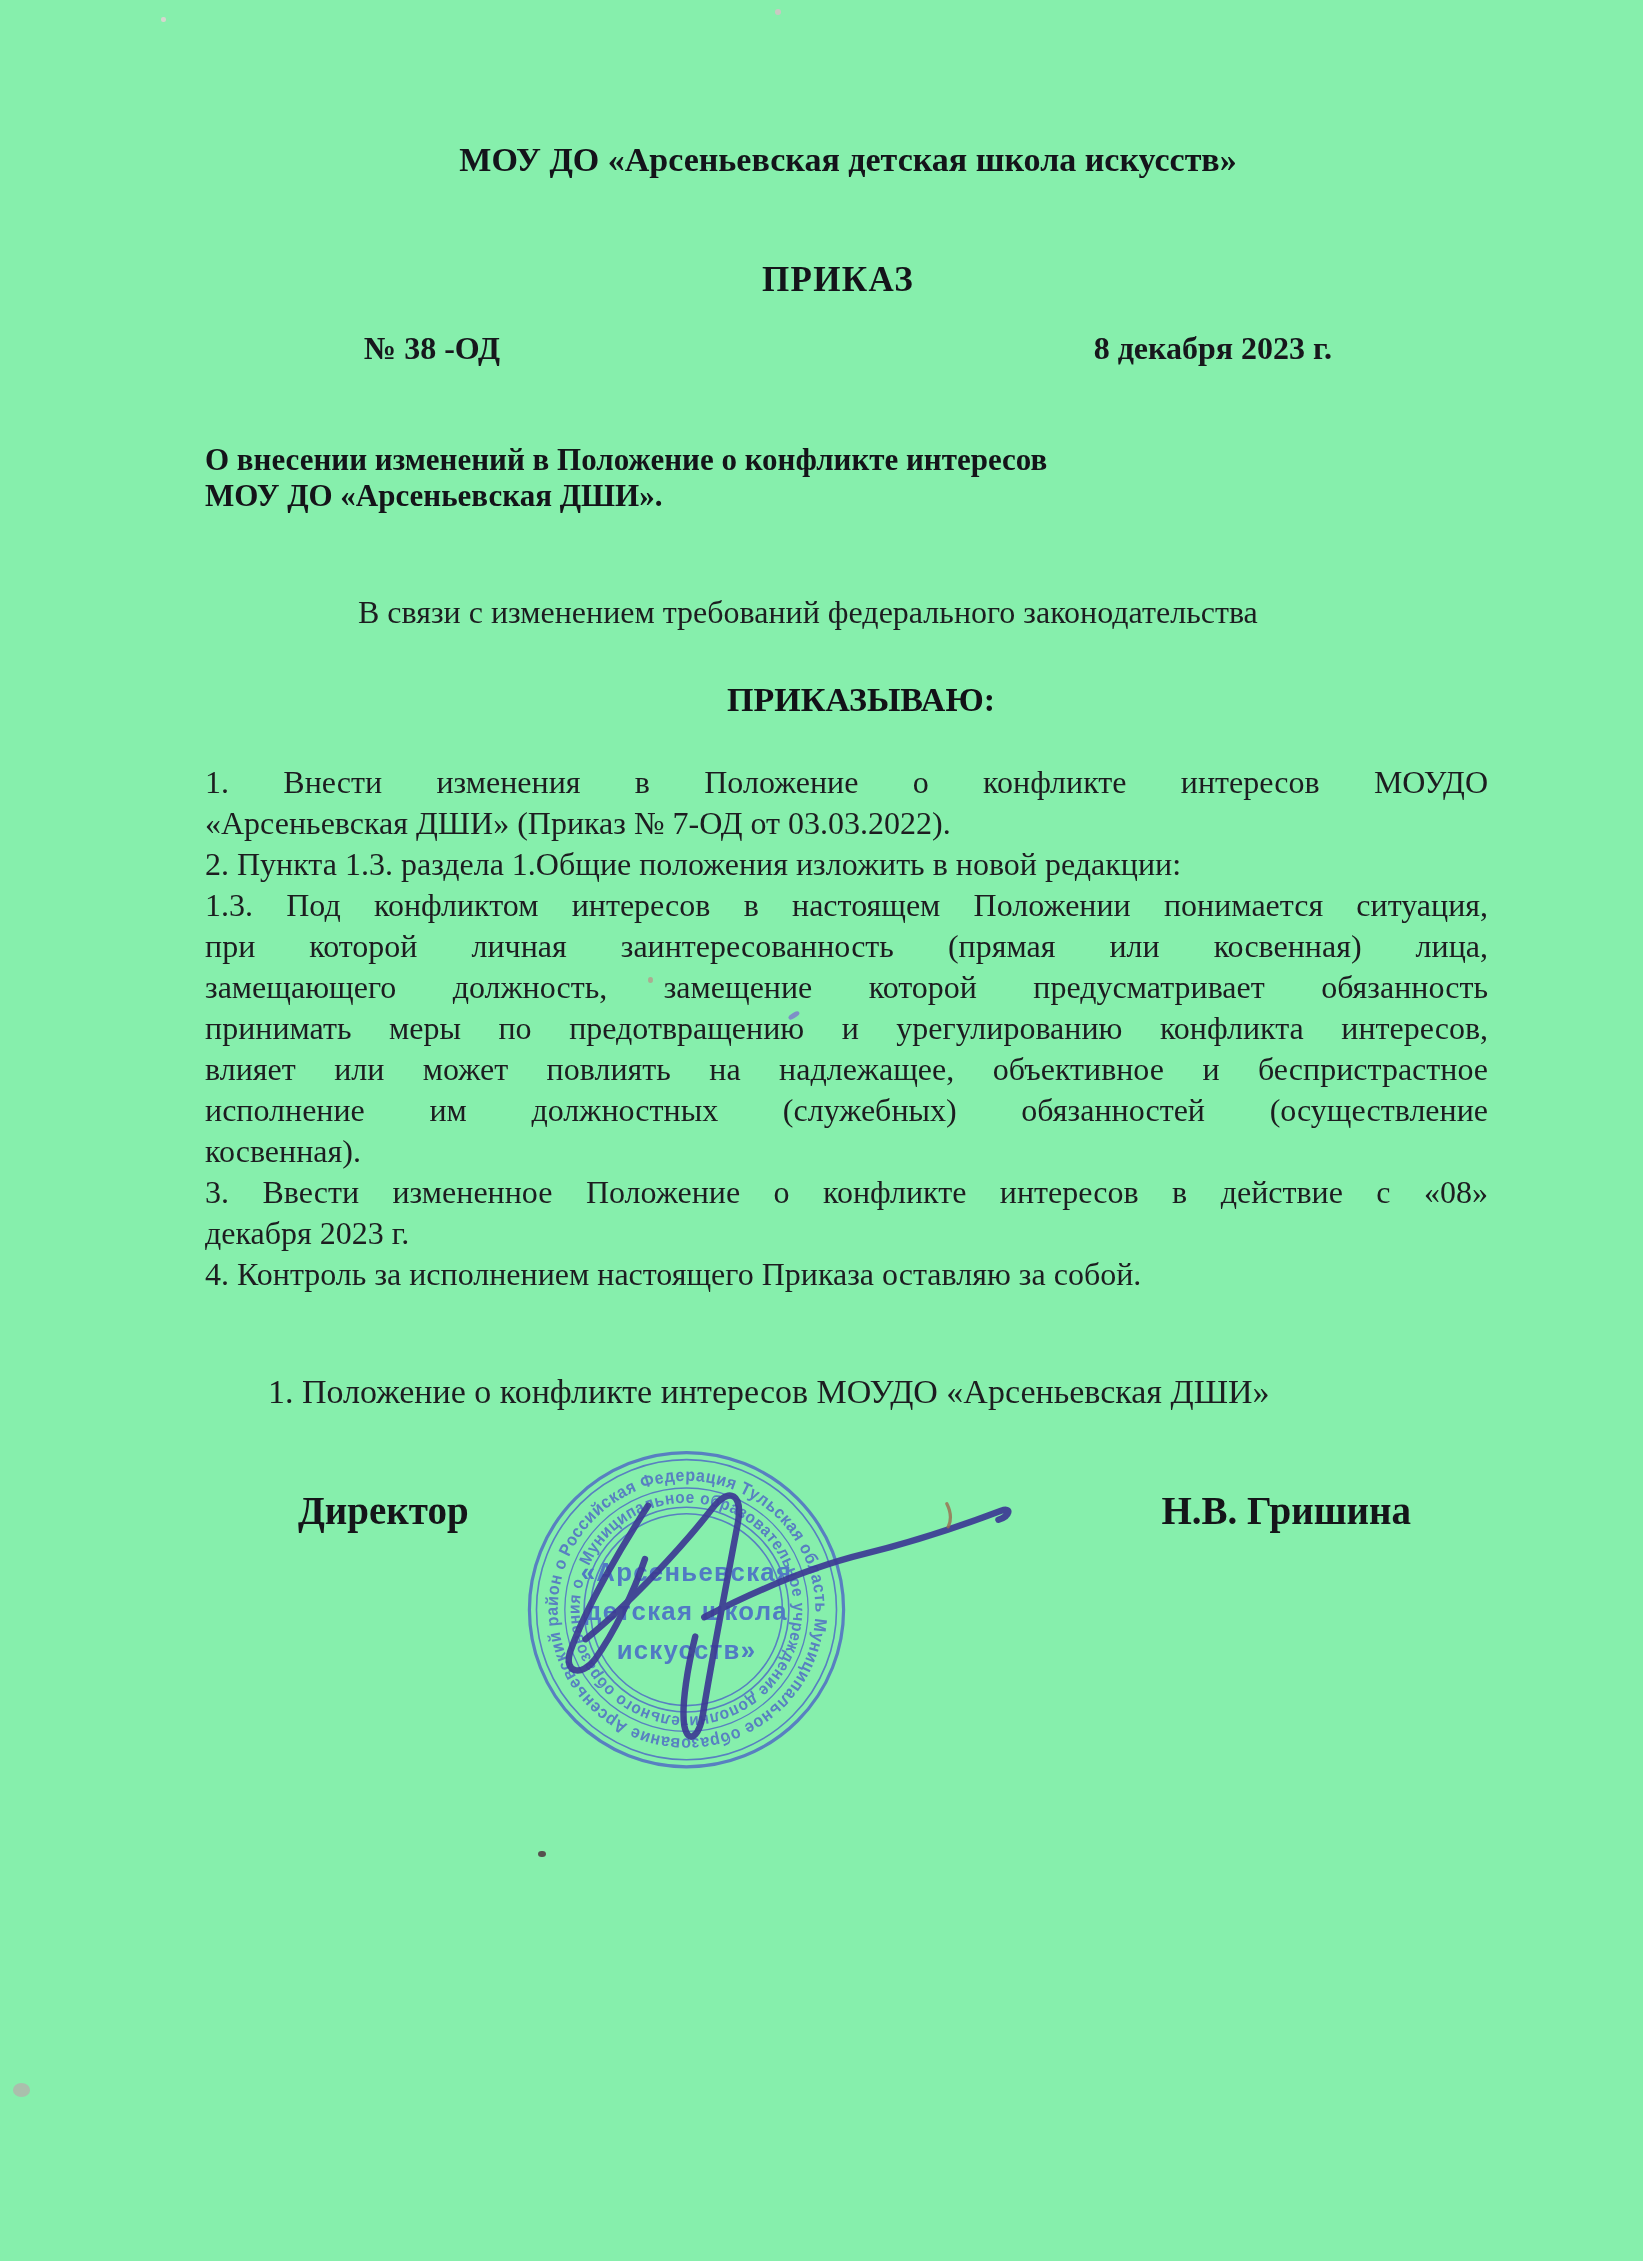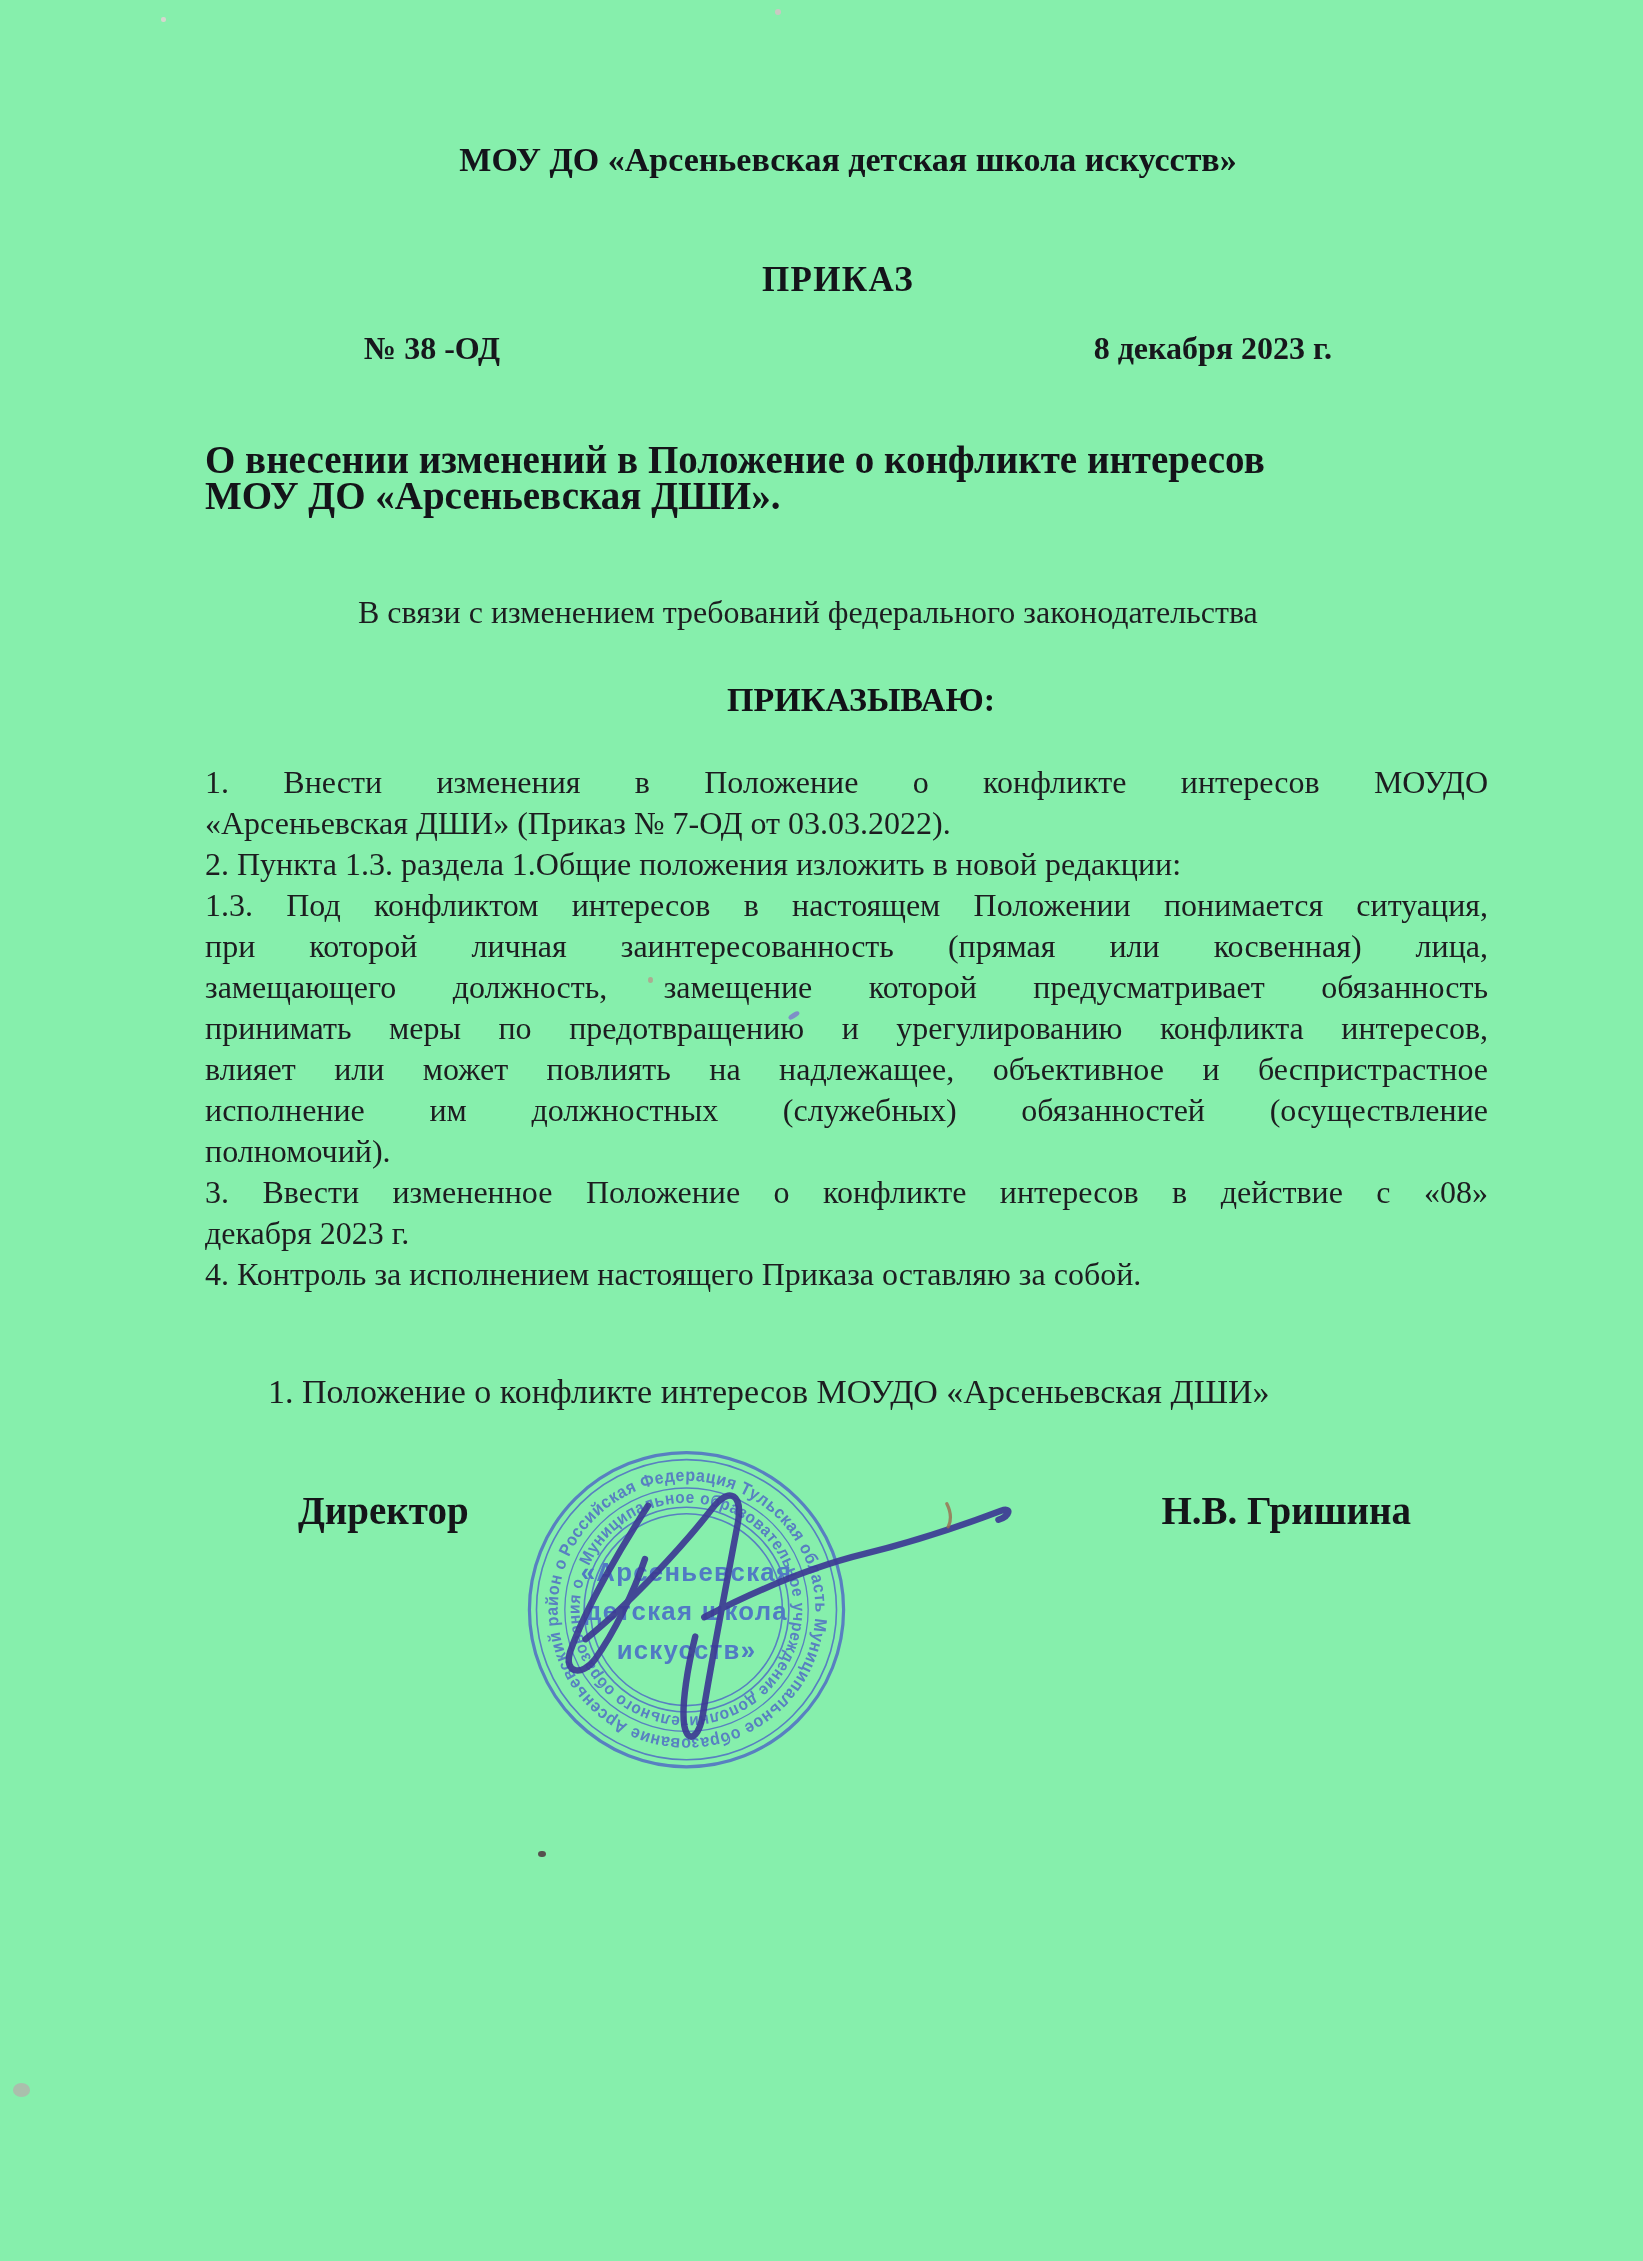--- a/index.html
+++ b/index.html
@@ -23,21 +23,21 @@
     text-align: center; transform: translateX(16px);
     font-size: 35px; font-weight: bold; letter-spacing: 1.3px; color: #14141a;
   }
   .num-row {
     position: absolute; top: 330px; left: 364px; width: 968px;
     display: flex; justify-content: space-between;
     font-size: 32px; font-weight: bold; color: #17171c;
   }
   .subject {
     position: absolute; top: 442px; left: 205px; width: 1283px;
-    font-size: 39px; font-weight: bold; line-height: 36px; color: #141419;
+    font-size: 31px; font-weight: bold; line-height: 36px; color: #141419;
   }
   .intro {
     position: absolute; top: 594px; left: 205px; width: 1263px;
     font-size: 32px; text-indent: 153px; color: #1d1d20;
   }
   .resolution {
     position: absolute; top: 681px; left: 0; right: 0;
     text-align: center; transform: translateX(39px);
     font-size: 34px; font-weight: bold; color: #121217;
   }
@@ -102,21 +102,21 @@
   <div class="order-body">
       <div class="bline stretch">1. Внести изменения в Положение о конфликте интересов МОУДО</div>
       <div class="bline">«Арсеньевская ДШИ» (Приказ № 7-ОД от 03.03.2022).</div>
       <div class="bline">2. Пункта 1.3. раздела 1.Общие положения изложить в новой редакции:</div>
       <div class="bline stretch">1.3. Под конфликтом интересов в настоящем Положении понимается ситуация,</div>
       <div class="bline stretch">при которой личная заинтересованность (прямая или косвенная) лица,</div>
       <div class="bline stretch">замещающего должность, замещение которой предусматривает обязанность</div>
       <div class="bline stretch">принимать меры по предотвращению и урегулированию конфликта интересов,</div>
       <div class="bline stretch">влияет или может повлиять на надлежащее, объективное и беспристрастное</div>
       <div class="bline stretch">исполнение им должностных (служебных) обязанностей (осуществление</div>
-      <div class="bline">полномочий).</div>
+      <div class="bline">косвенная).</div>
       <div class="bline stretch">3. Ввести измененное Положение о конфликте интересов в действие с «08»</div>
       <div class="bline">декабря 2023 г.</div>
       <div class="bline">4. Контроль за исполнением настоящего Приказа оставляю за собой.</div>
     </div>
 
   <div class="attachment">1.  Положение о конфликте интересов МОУДО «Арсеньевская ДШИ»</div>
 
   <div class="sig-row">
     <span>Директор</span>
     <span>Н.В. Гришина</span>

